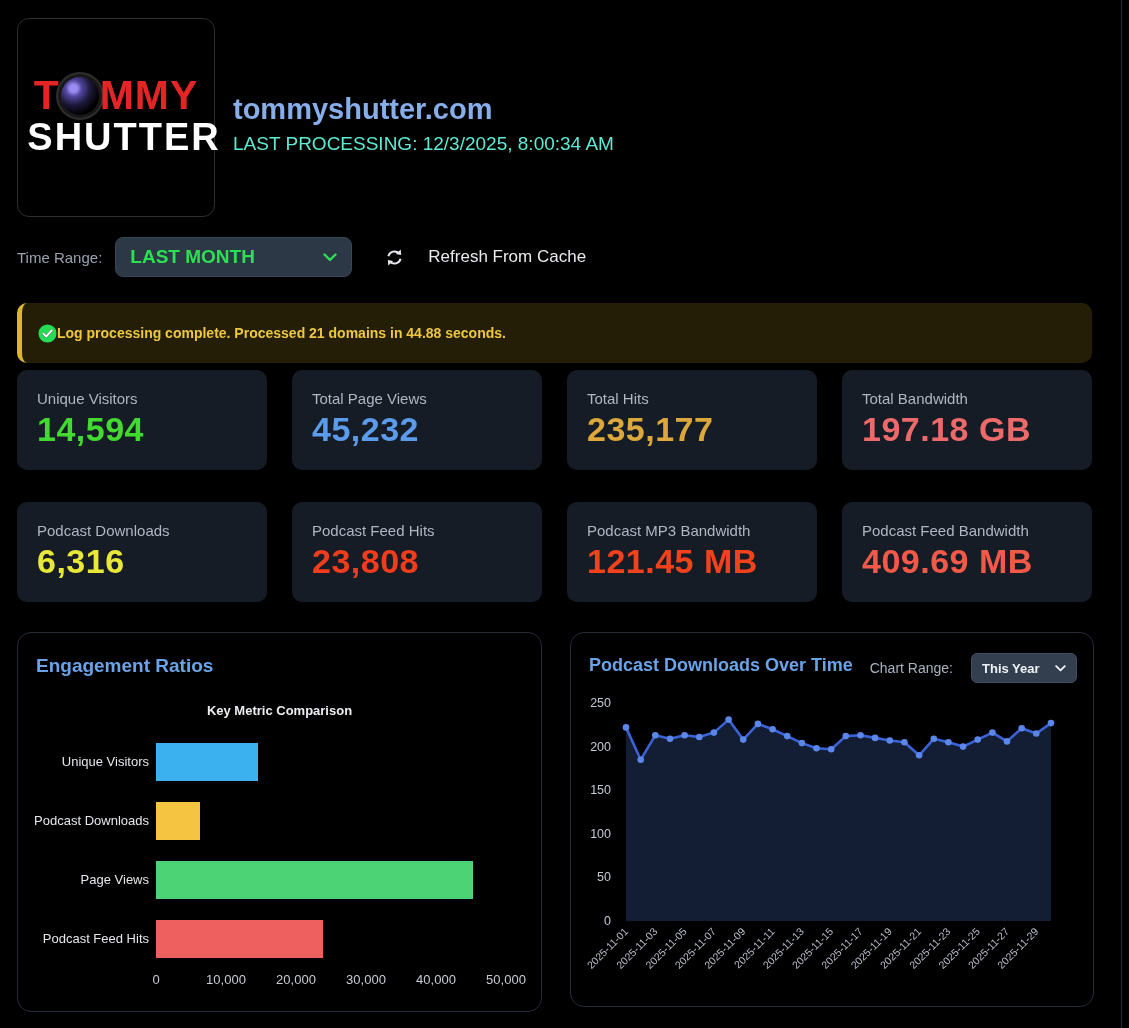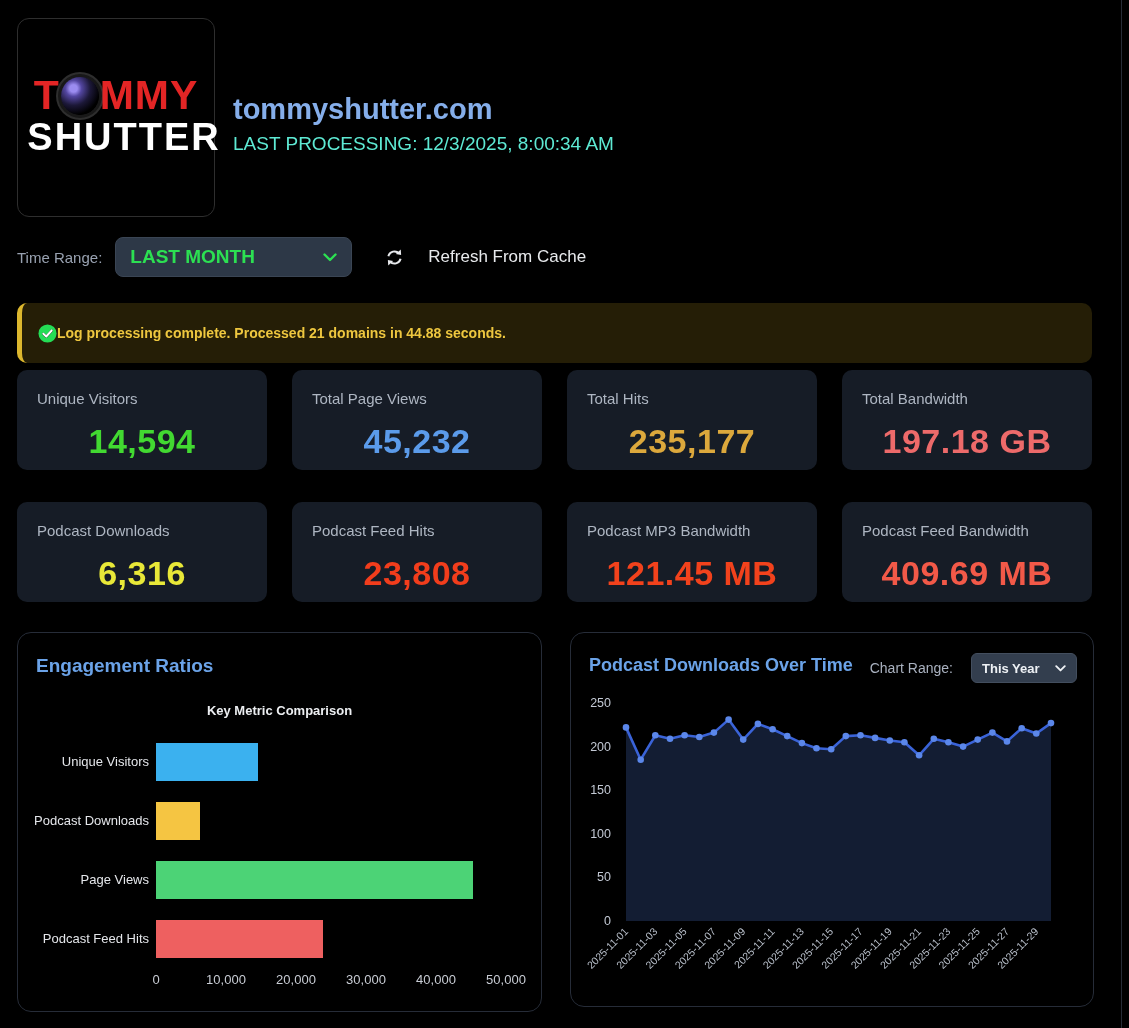--- a/index.html
+++ b/index.html
@@ -45,21 +45,21 @@
   }
   .alert-text { font-size:14px; font-weight:700; color:#eec73f; }
 
   
   .stats-grid {
     position:absolute; left:17px; top:370px; width:1075px;
     display:grid; grid-template-columns:repeat(4,250px); column-gap:25px; row-gap:32px;
   }
   .stat-card { height:100px; background:#161c26; border-radius:10px; padding:20px 20px 0 20px; }
   .stat-label { font-size:15px; font-weight:500; color:#aeb6c2; }
-  .stat-value { font-size:34px; font-weight:800; margin-top:15px; letter-spacing:0.5px;text-align:center; }
+  .stat-value { font-size:34px; font-weight:800; margin-top:3px; letter-spacing:0.5px; }
 
   
   .panel { position:absolute; background:#000; border:1px solid #262c38; border-radius:14px; }
   .panel-left  { left:17px;  top:632px; width:525px; height:380px; }
   .panel-right { left:570px; top:632px; width:524px; height:375px; }
   .panel-title { position:absolute; left:18px; top:22px; font-size:19px; font-weight:700; color:#6ba3e8; }
 
   
   .bar-chart-title { position:absolute; left:0; top:70px; width:100%; text-align:center; font-size:13px; font-weight:700; color:#eceef1; }
   .bar-rows { position:absolute; left:0; top:99px; width:100%; }

